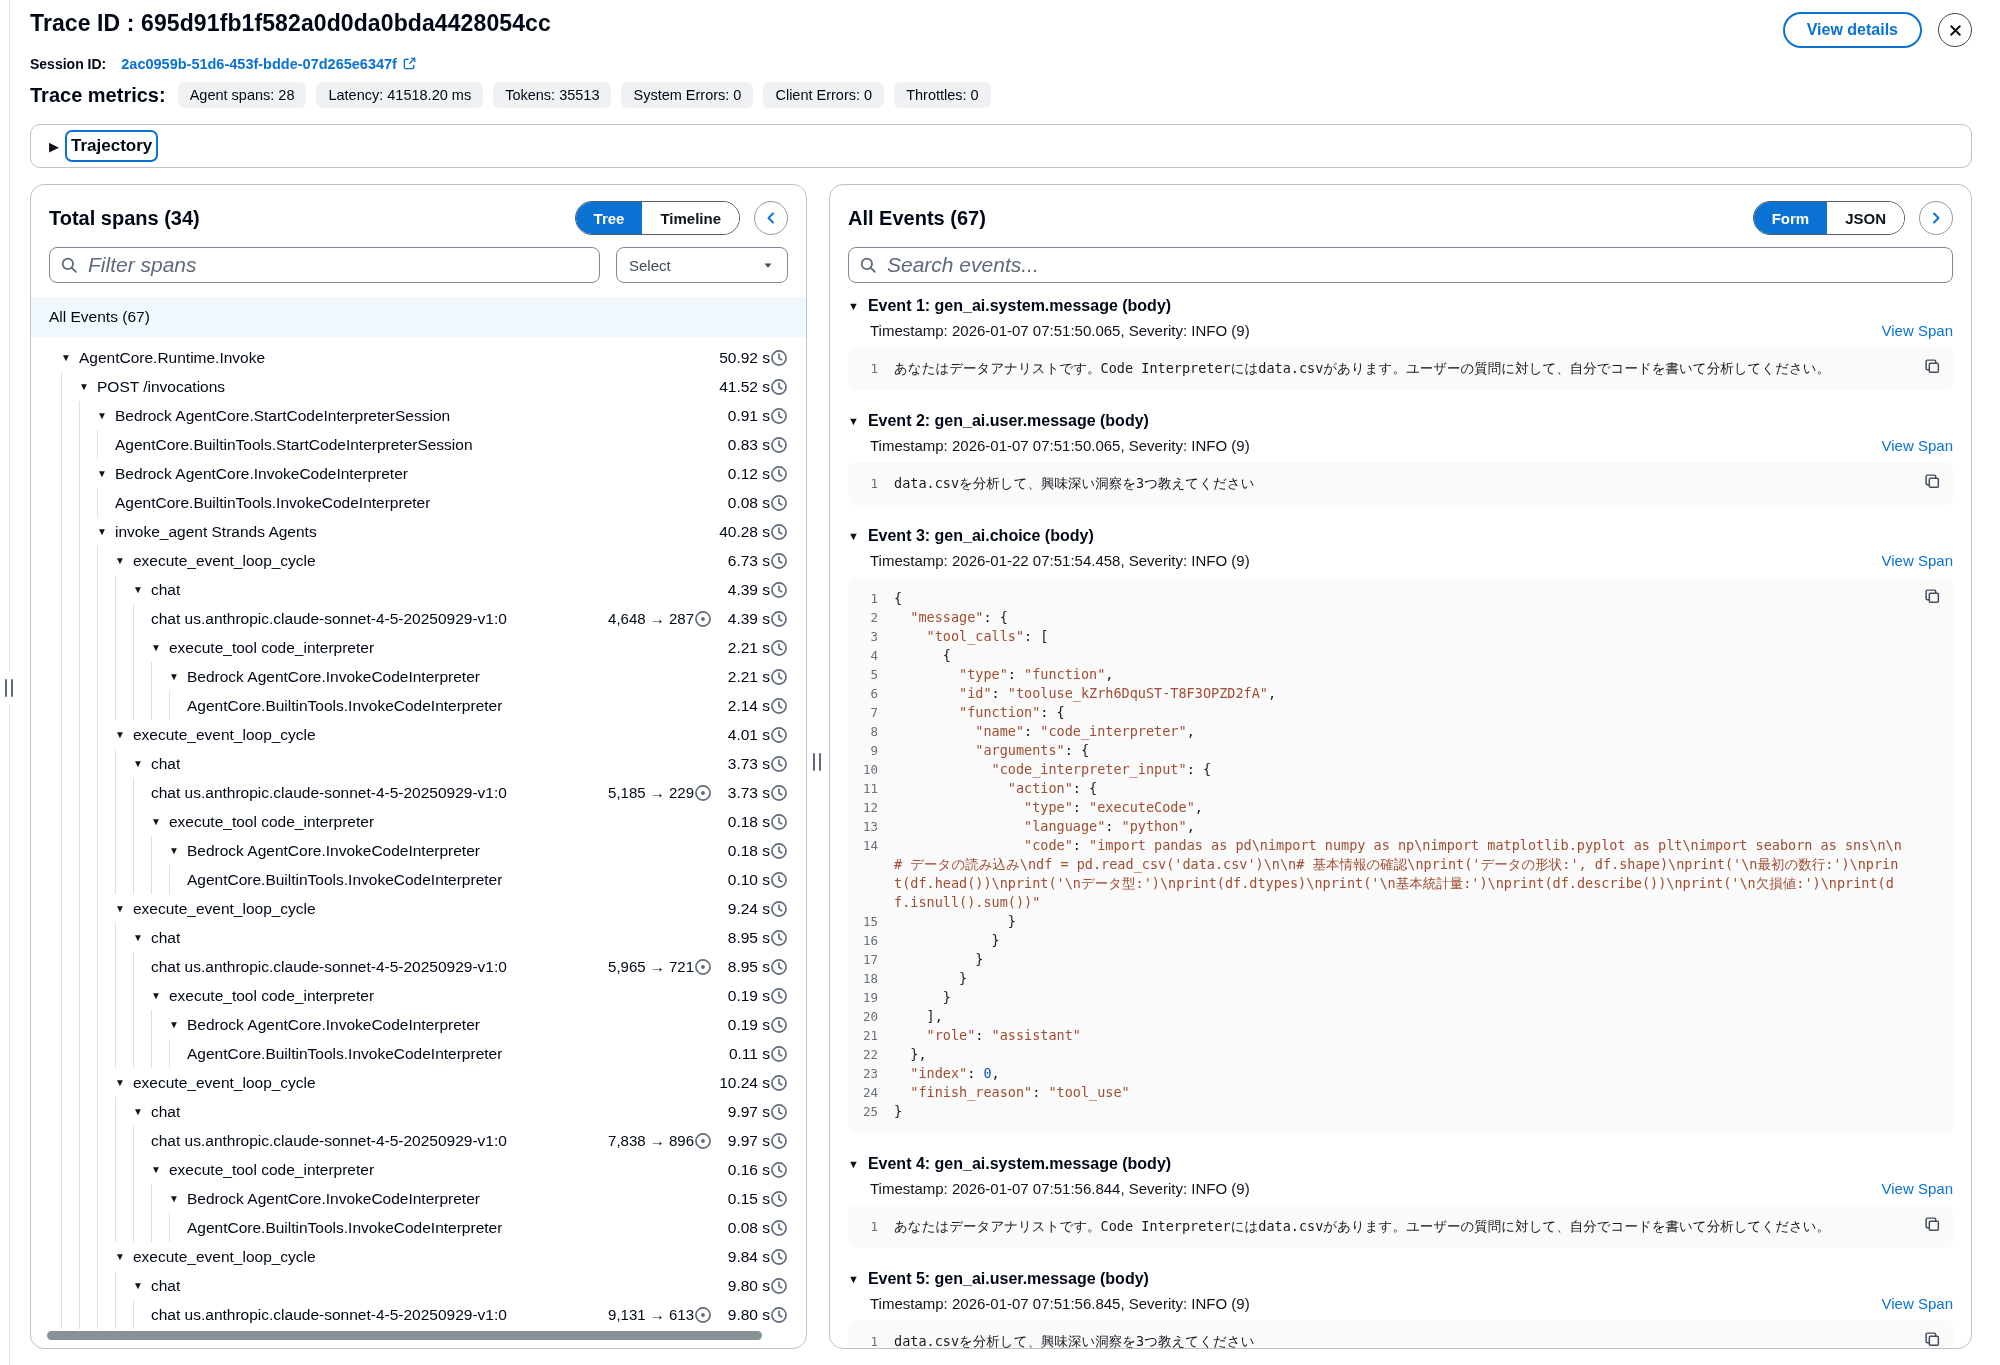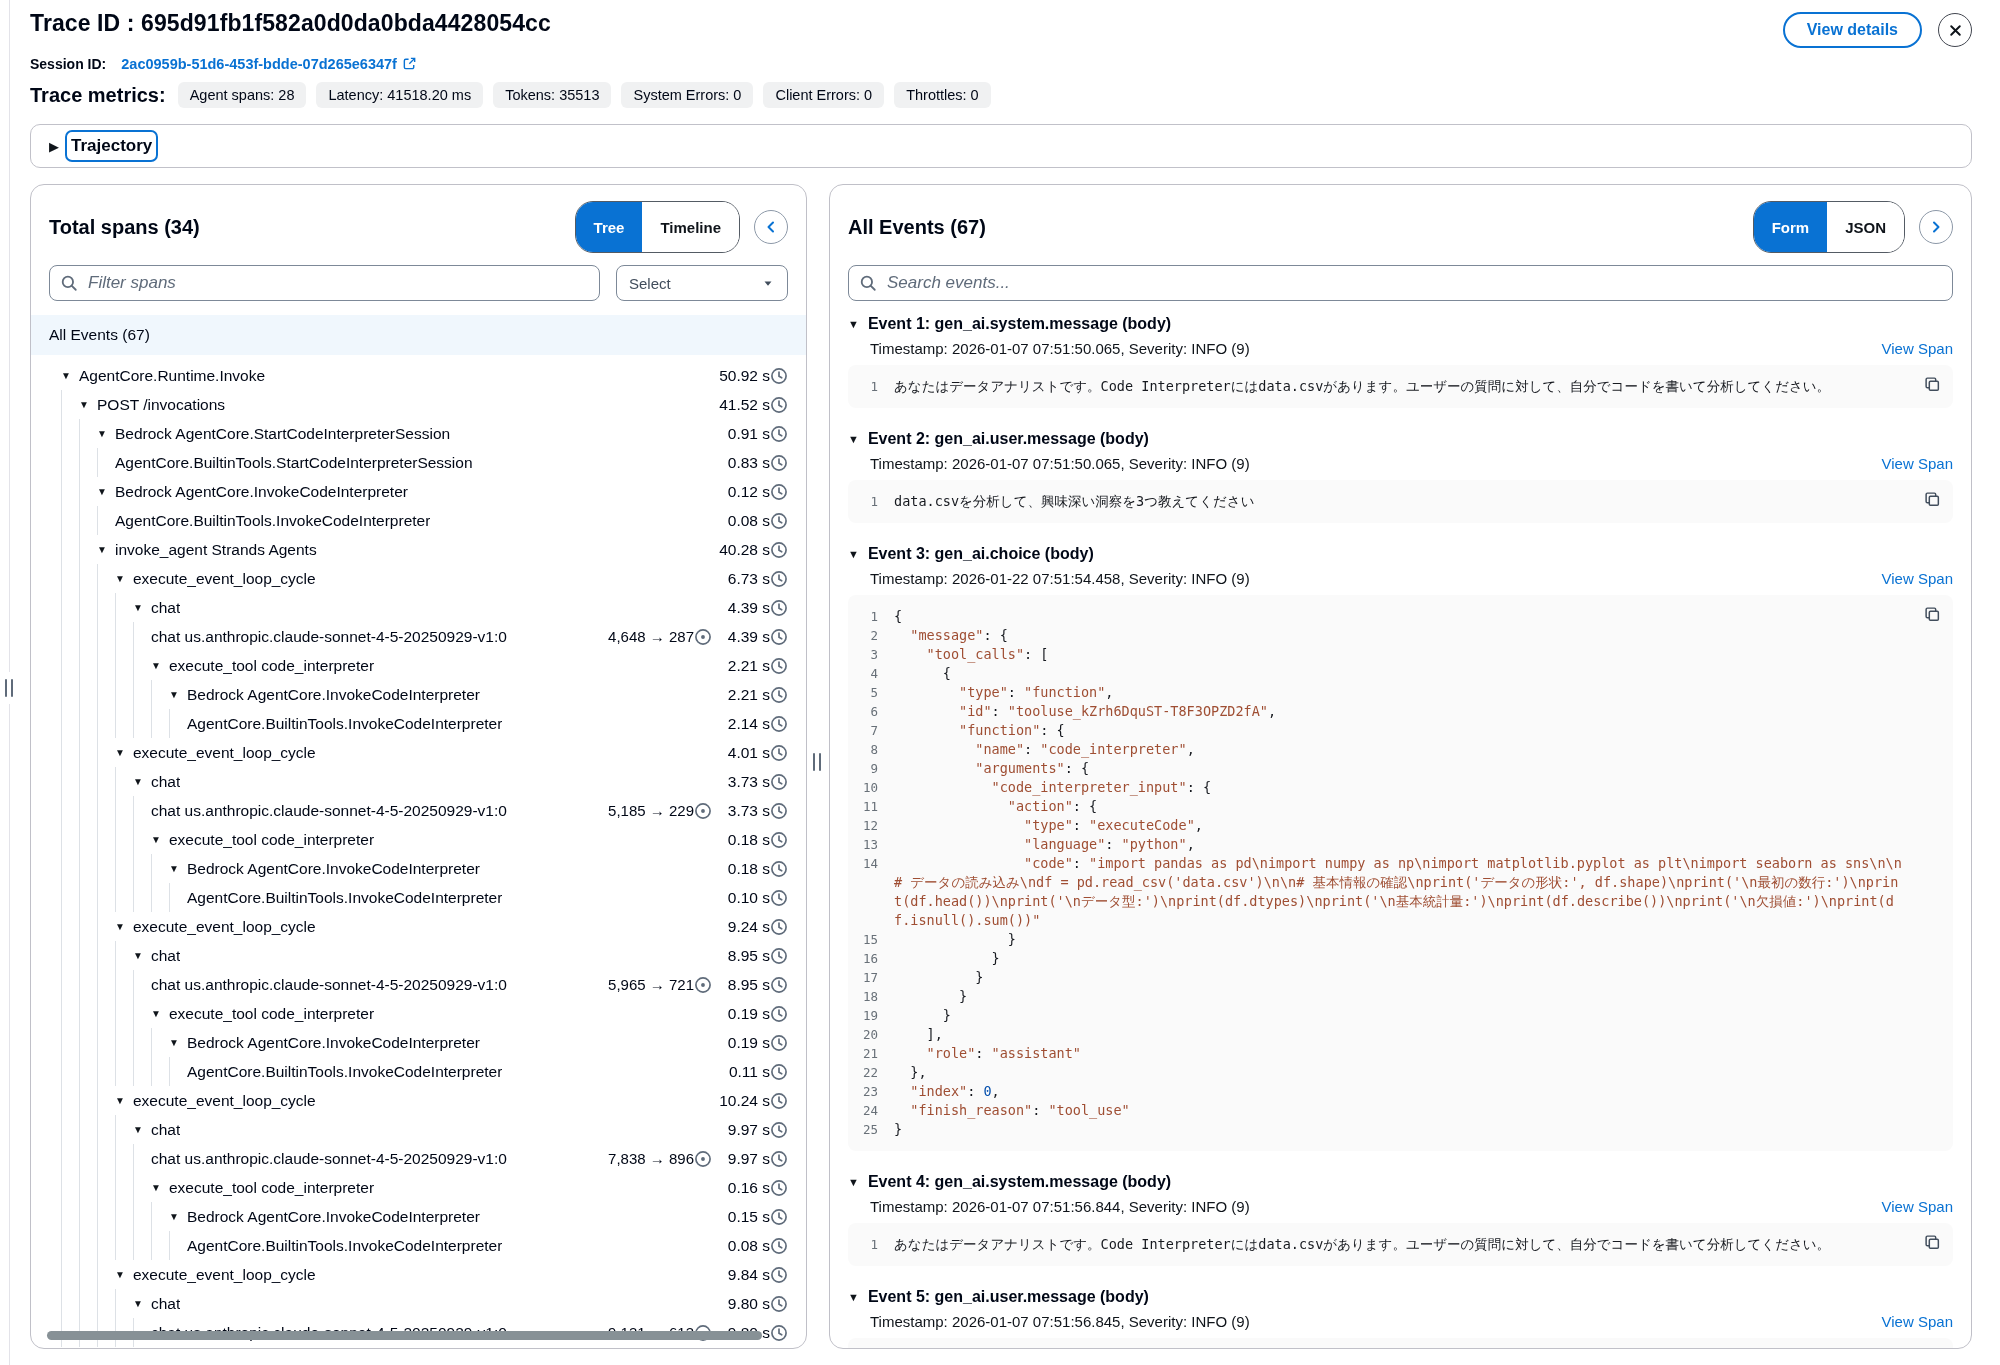--- a/index.html
+++ b/index.html
@@ -41,30 +41,30 @@
 
   
   .main{display:flex;gap:22px;margin-top:16px;height:1165px}
   .panel{border:1.5px solid #c0c0c8;border-radius:14px;background:#fff;padding:16px 18px;overflow:hidden;position:relative}
   .left-panel{width:777px;flex:none}
   .right-panel{flex:1}
   .panel-head{display:flex;align-items:center;justify-content:space-between}
   .panel-title{font-size:20px;font-weight:700}
   .head-right{display:flex;align-items:center;gap:14px}
 
-  .seg{display:flex;border:1.5px solid #545b64;border-radius:18px;overflow:hidden;height:52px;background:#fff}
+  .seg{display:flex;border:1.5px solid #545b64;border-radius:18px;overflow:hidden;height:34px;background:#fff}
   .seg button{border:0;background:#fff;color:#0f141a;font-family:inherit;font-size:15px;font-weight:600;
     padding:0 18px;cursor:pointer}
   .seg button.active{background:#0972d3;color:#fff}
   .chev-btn{width:34px;height:34px;border-radius:50%;border:1.6px solid #8d99a8;background:#fff;
     display:flex;align-items:center;justify-content:center;cursor:pointer;flex:none}
 
   .search{position:relative}
   .search input{width:100%;height:36px;border:1.5px solid #7d8998;border-radius:8px;background:#fff;
-    padding:0 12px 0 38px;font-size:17px;font-family:inherit;color:#000716}
+    padding:0 12px 0 38px;font-size:21px;font-family:inherit;color:#000716}
   .search input::placeholder{color:#5f6b7a;font-style:italic}
   .search svg{position:absolute;left:11px;top:9px}
 
   .filter-row{display:flex;gap:16px;margin-top:12px;align-items:center}
   .filter-row .search{flex:1}
   .select{width:172px;height:36px;border:1.5px solid #7d8998;border-radius:8px;display:flex;
     align-items:center;justify-content:space-between;padding:0 12px;color:#414d5c;font-size:15px;cursor:pointer;flex:none}
 
   .all-events-row{margin:14px -18px 0;padding:11px 18px;background:#f0f7fd;font-size:15.5px;cursor:pointer}
 

